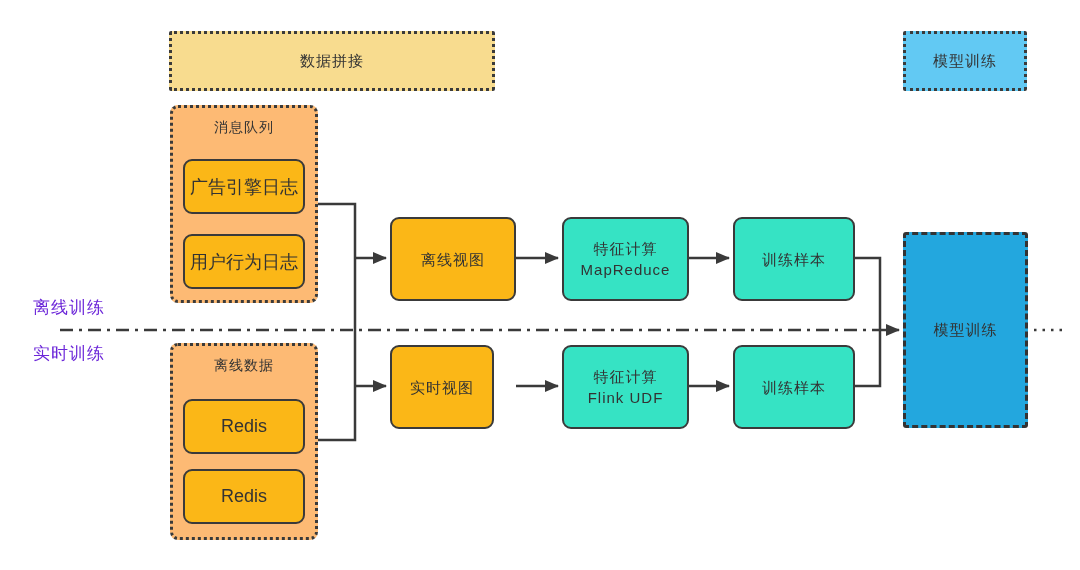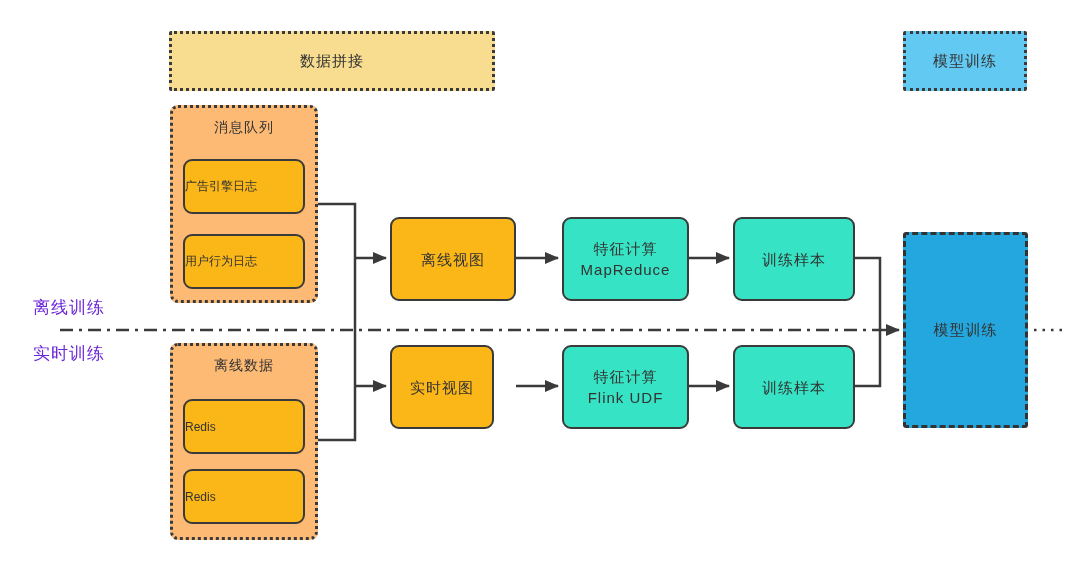--- a/index.html
+++ b/index.html
@@ -19,21 +19,21 @@
   .stage-blue   { background:#62C9F3; }
   .lane-label { position:absolute; font-size:17px; color:#6d28d9; letter-spacing:1px; }
   .container-box {
     position:absolute; left:170px; width:148px; box-sizing:border-box;
     background:#fdba74; border:3px dotted #3a3a3a; border-radius:8px;
   }
   .container-title { text-align:center; margin-top:11px; font-size:14px; letter-spacing:1px; }
   .mini-node {
     position:absolute; left:10px; width:122px; height:55px; box-sizing:border-box;
     background:#FBB717; border:2px solid #3a3a3a; border-radius:9px;
-    display:flex; align-items:center; justify-content:flex-start; font-size:12px;
+    display:flex; align-items:center; justify-content:center; font-size:18px;
   }
   .flow-node {
     position:absolute; height:84px; box-sizing:border-box;
     border:2px solid #3a3a3a; border-radius:9px;
     display:flex; flex-direction:column; align-items:center; justify-content:center;
     font-size:15px; line-height:1.4; letter-spacing:1px; text-align:center;
   }
   .orange { background:#FBB717; }
   .teal   { background:#36E3C4; }
   .model-node {

